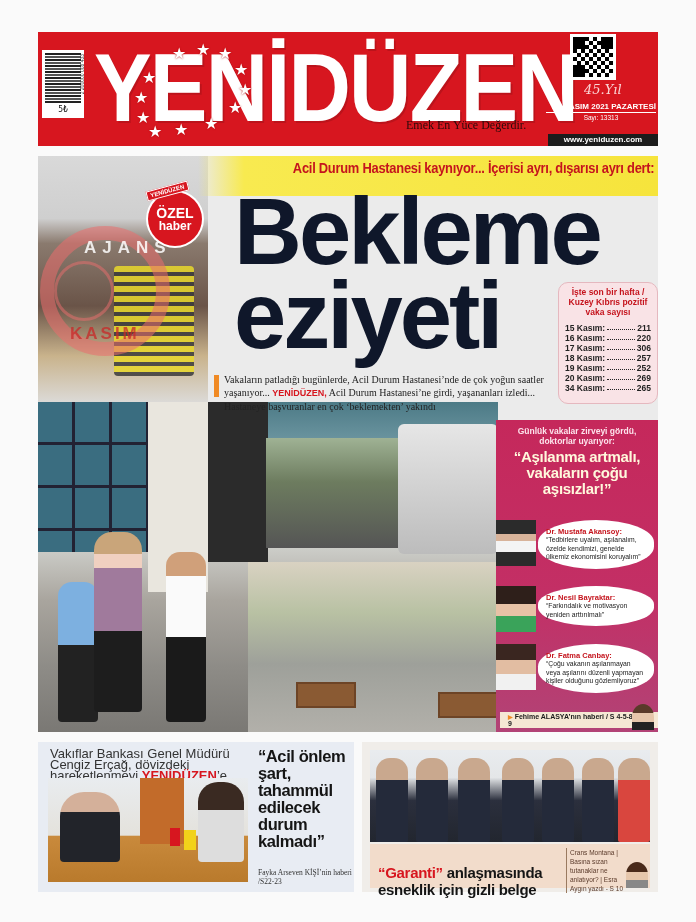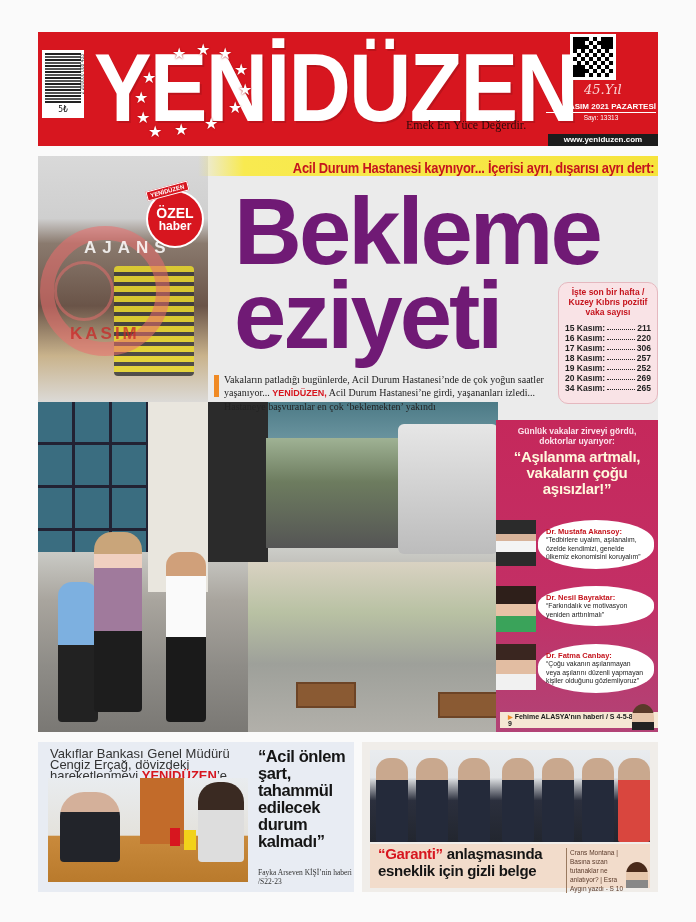--- a/index.html
+++ b/index.html
@@ -31,30 +31,30 @@
   
   .main { position: absolute; left: 38px; top: 156px; width: 620px; height: 576px; background: #ebebeb; overflow: hidden; }
   .main-photo-top { position: absolute; left: 0; top: 0; width: 170px; height: 250px;
      background: linear-gradient(180deg, #d9d9d9 0%, #cfcfcf 25%, #8a7a6e 35%, #6a5448 60%, #c9b38c 80%, #ddd 100%); }
   .stretcher { position: absolute; left: 76px; top: 110px; width: 80px; height: 110px;
      background: repeating-linear-gradient(180deg, #e8d82b 0 6px, #3a3a3a 6px 10px); opacity: 0.85; border-radius: 4px; }
   .watermark { position: absolute; left: 2px; top: 70px; width: 130px; height: 130px; border-radius: 50%; border: 14px solid rgba(235,110,110,0.55); display: flex; align-items: center; justify-content: flex-start; }
   .watermark .inner { width: 60px; height: 60px; border-radius: 50%; border: 3px solid rgba(235,110,110,0.5); }
   .wm-text { position: absolute; font-weight: bold; font-size: 17px; color: rgba(255,255,255,0.85); }
 
-  .kicker { position: absolute; left: 160px; top: 0px; width: 460px; height: 20px;
+  .kicker { position: absolute; left: 160px; top: 0px; width: 460px; height: 40px;
      background: linear-gradient(90deg, rgba(248,234,80,0) 0%, #f8ea50 10%, #f6e43c 100%); text-align: right; }
   .kicker span { position: absolute; right: 4px; top: 3px; font-weight: bold; font-size: 15px; color: #c5141d; letter-spacing: -0.3px; transform: scaleX(0.86); transform-origin: right center; white-space: nowrap; }
 
   .ozel { position: absolute; left: 110px; top: 36px; width: 54px; height: 54px; border-radius: 50%; background: #d7161f; color: #fff; text-align: center; box-shadow: 0 0 0 2px #fff; }
   .ozel .tag { position: absolute; left: -2px; top: -6px; background: #d7161f; border: 1px solid #fff; font-size: 6px; padding: 1px 3px; transform: rotate(-15deg); font-weight: bold; }
   .ozel .big { display: block; font-size: 14px; font-weight: 900; margin-top: 14px; line-height: 14px; }
   .ozel .small { display: block; font-size: 12px; font-weight: 900; line-height: 12px; }
 
-  .headline { position: absolute; left: 196px; top: 34px; font-weight: 900; font-size: 94px; line-height: 84px; color: #701a75; letter-spacing: -3px; }
+  .headline { position: absolute; left: 196px; top: 34px; font-weight: 900; font-size: 94px; line-height: 84px; color: #0f172a; letter-spacing: -3px; }
 
   .cases-box { position: absolute; left: 520px; top: 126px; width: 100px; height: 122px; background: #f9e3e6; border-radius: 10px; border: 1px solid #e5b8bf; padding: 4px 6px; }
   .cases-box .title { font-size: 8.5px; font-weight: bold; color: #c5141d; text-align: center; line-height: 10px; }
   .cases-box ul { list-style: none; margin-top: 6px; }
   .cases-box li { display: flex; justify-content: space-between; font-size: 8.5px; font-weight: bold; color: #222; line-height: 10px; }
   .cases-box li .dots { flex: 1; border-bottom: 1px dotted #222; margin: 0 2px 3px; }
 
   .lead { position: absolute; left: 176px; top: 217px; width: 330px; padding-left: 10px; font-family: "Liberation Serif", serif; font-size: 10px; line-height: 13px; color: #222; }
   .lead::before { content: ""; position: absolute; left: 0; top: 2px; width: 5px; height: 22px; background: #f08a24; }
   .lead .brand { color: #d7161f; font-weight: bold; font-family: "Liberation Sans", sans-serif; font-size: 9px; }
@@ -99,21 +99,21 @@
   .bl-flag-red { position: absolute; left: 122px; top: 50px; width: 10px; height: 18px; background: #d7161f; }
   .bl-flag-yellow { position: absolute; left: 136px; top: 52px; width: 12px; height: 20px; background: #f2d21a; }
   .bl-headline { position: absolute; left: 220px; top: 6px; width: 96px; font-weight: 900; font-size: 16.5px; line-height: 17px; color: #151515; letter-spacing: -0.4px; }
   .bl-byline { position: absolute; left: 220px; top: 126px; width: 96px; font-family: "Liberation Serif", serif; font-size: 7.5px; line-height: 9px; color: #333; }
 
   .bottom-right { position: absolute; left: 362px; top: 742px; width: 296px; height: 150px; background: #f0ede9; }
   .br-photo { position: absolute; left: 8px; top: 8px; width: 280px; height: 92px;
      background: linear-gradient(180deg, #e9ecef 0%, #e4e6e8 30%, #2b2f3d 55%, #22262f 100%); }
   .br-person { position: absolute; top: 8px; width: 32px; height: 84px; background: linear-gradient(180deg, #c9a88e 0 26%, #242a3a 26%); border-radius: 14px 14px 2px 2px; }
   .br-caption { position: absolute; left: 8px; top: 102px; width: 280px; height: 44px; background: #f2dccb; }
-  .br-headline { position: absolute; left: 8px; top: 1px; width: 190px; font-weight: 900; font-size: 15px; line-height: 17px; color: #151515; letter-spacing: -0.3px; }
+  .br-headline { position: absolute; left: 8px; top: 20px; width: 190px; font-weight: 900; font-size: 15px; line-height: 17px; color: #151515; letter-spacing: -0.3px; }
   .br-headline .q { color: #d7161f; }
   .br-side { position: absolute; left: 196px; top: 4px; width: 60px; font-size: 6.5px; line-height: 9px; color: #5a3a2a; border-left: 1px solid #9a7a60; padding-left: 3px; }
   .br-avatar { position: absolute; right: 2px; bottom: 0; width: 22px; height: 26px; border-radius: 50% 50% 0 0; background: linear-gradient(180deg, #4a2a1a 0 40%, #e6c6ab 40% 70%, #888 70%); }
 </style>
 </head>
 <body>
 
 <div class="page">
 
   <div class="masthead">

